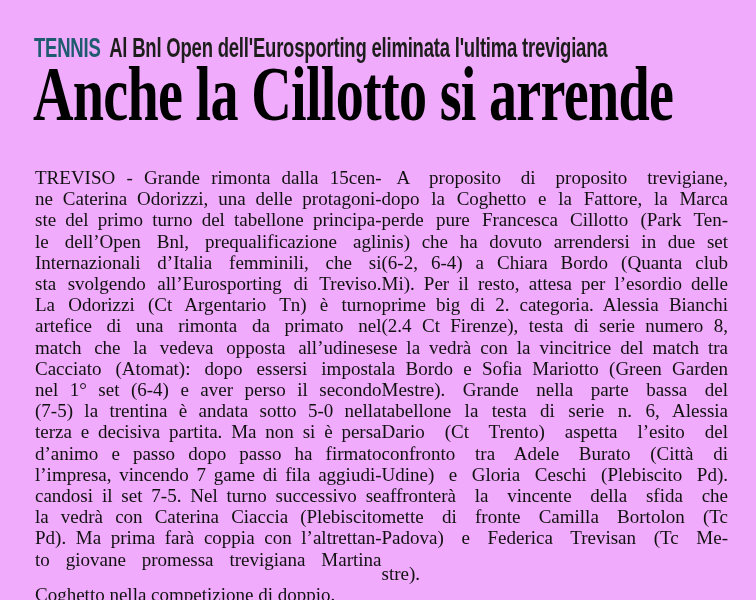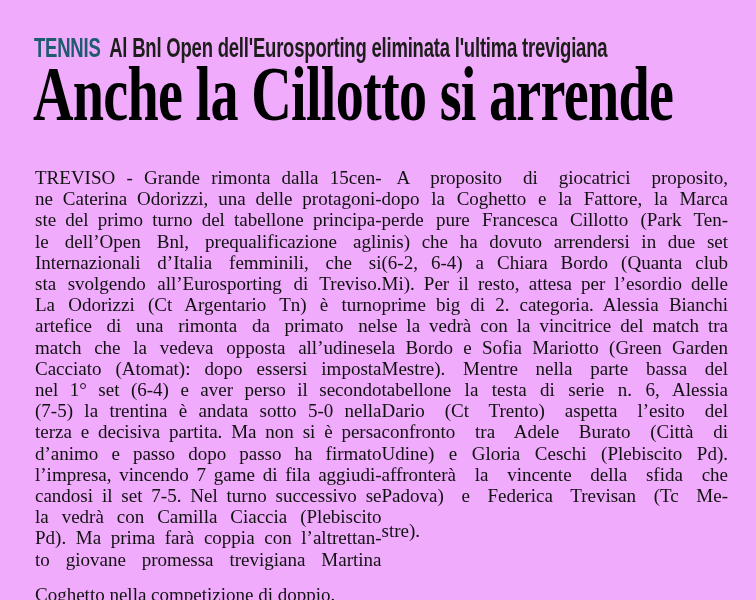--- a/index.html
+++ b/index.html
@@ -86,39 +86,41 @@
         <div class="line">La Odorizzi (Ct Argentario Tn) è turno</div>
         <div class="line">artefice di una rimonta da primato nel</div>
         <div class="line">match che la vedeva opposta all’udinese</div>
         <div class="line">Cacciato (Atomat): dopo essersi imposta</div>
         <div class="line">nel 1° set (6-4) e aver perso il secondo</div>
         <div class="line">(7-5) la trentina è andata sotto 5-0 nella</div>
         <div class="line">terza e decisiva partita. Ma non si è persa</div>
         <div class="line">d’animo e passo dopo passo ha firmato</div>
         <div class="line">l’impresa, vincendo 7 game di fila aggiudi-</div>
         <div class="line">candosi il set 7-5. Nel turno successivo se</div>
-        <div class="line">la vedrà con Camilla Ciaccia (Plebiscito</div>
+        <div class="line">la vedrà con Caterina Ciaccia (Plebiscito</div>
         <div class="line">Pd). Ma prima farà coppia con l’altrettan-</div>
         <div class="line">to giovane promessa trevigiana Martina</div>
         <div class="line end">Coghetto nella competizione di doppio.</div>
       </div>
     <div class="col">
-        <div class="line indent">A proposito di giocatrici proposito,</div>
+        <div class="line indent">A proposito di proposito trevigiane,</div>
         <div class="line">dopo la Coghetto e la Fattore, la Marca</div>
         <div class="line">perde pure Francesca Cillotto (Park Ten-</div>
         <div class="line">nis) che ha dovuto arrendersi in due set</div>
         <div class="line">(6-2, 6-4) a Chiara Bordo (Quanta club</div>
         <div class="line">Mi). Per il resto, attesa per l’esordio delle</div>
         <div class="line">prime big di 2. categoria. Alessia Bianchi</div>
+        <div class="line">(2.4 Ct Firenze), testa di serie numero 8,</div>
         <div class="line">se la vedrà con la vincitrice del match tra</div>
         <div class="line">la Bordo e Sofia Mariotto (Green Garden</div>
-        <div class="line">Mestre). Mentre nella parte bassa del</div>
+        <div class="line">Mestre). Grande nella parte bassa del</div>
         <div class="line">tabellone la testa di serie n. 6, Alessia</div>
         <div class="line">Dario (Ct Trento) aspetta l’esito del</div>
         <div class="line">confronto tra Adele Burato (Città di</div>
         <div class="line">Udine) e Gloria Ceschi (Plebiscito Pd).</div>
         <div class="line">affronterà la vincente della sfida che</div>
+        <div class="line">mette di fronte Camilla Bortolon (Tc</div>
         <div class="line">Padova) e Federica Trevisan (Tc Me-</div>
         <div class="line end">stre).</div>
       </div>
   </div>
 
 </div>
 
 </body></html>

